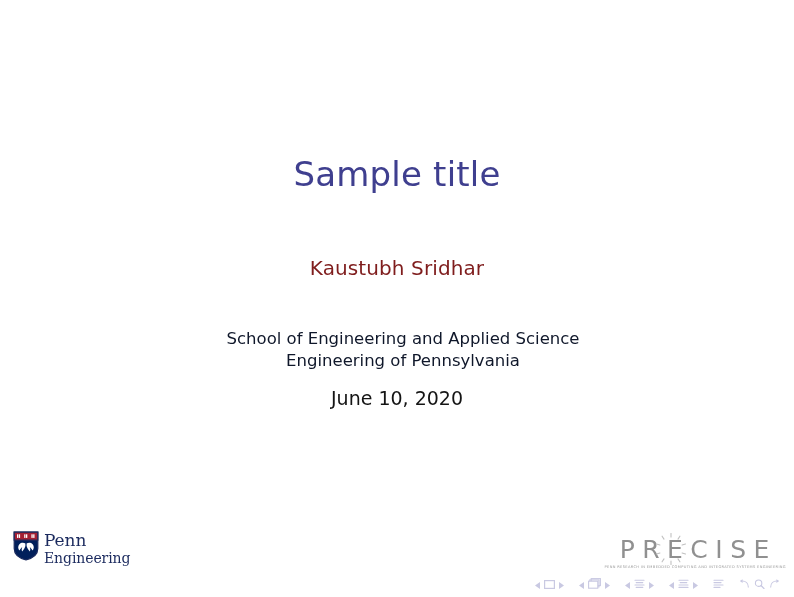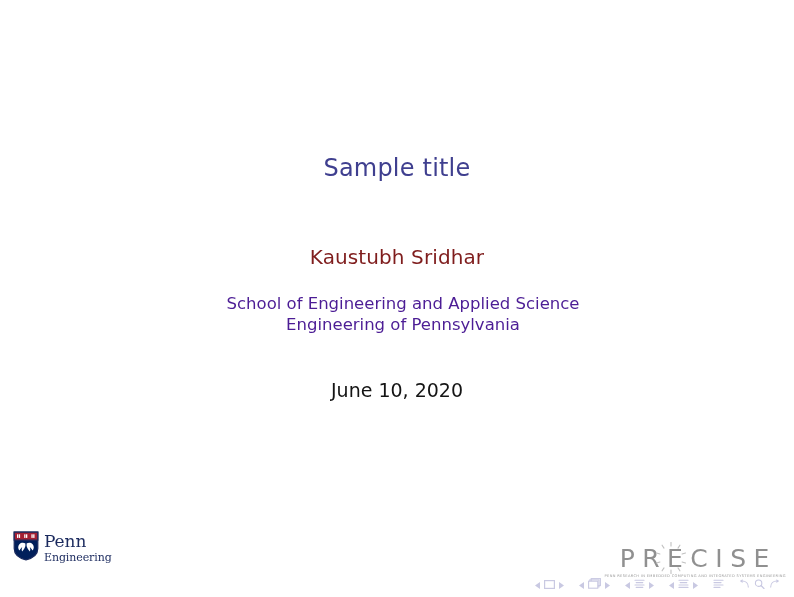--- a/index.html
+++ b/index.html
@@ -26,49 +26,49 @@
   
   .titleblock {
     position: absolute;
     left: 0;
     right: 0;
     top: 155px;
     text-align: center;
   }
 
   .talk-title {
-    font-size: 24px;
+    font-size: 34px;
     line-height: 1.15;
     color: #3f3f8f;
     font-weight: 400;
     letter-spacing: 0.2px;
     margin: 0;
   }
 
   .author {
     margin-top: 62px;
     font-size: 20px;
     color: #7f1d1d;
     font-weight: 400;
     letter-spacing: 0.1px;
   }
 
   .institute {
-    margin-top: 24px;
+    margin-top: 48px;
     font-size: 16.5px;
-    color: #4c1d95;
+    color: #0f172a;
     line-height: 1.3;
     font-weight: 400;
     padding-left: 12px;
   }
 
   .institute div { white-space: nowrap; }
 
   .date {
-    margin-top: 44px;
+    margin-top: 16px;
     font-size: 19px;
     color: #141414;
     font-weight: 400;
   }
 
   
   .penn-logo {
     position: absolute;
     left: 13px;
     bottom: 32px;
@@ -83,30 +83,30 @@
     justify-content: center;
     font-family: "DejaVu Serif", "Liberation Serif", serif;
     color: #1b2a5e;
     line-height: 1;
   }
   .penn-word-penn {
     font-size: 17px;
     letter-spacing: -0.1px;
   }
   .penn-word-eng {
-    font-size: 11px;
+    font-size: 14px;
     letter-spacing: -0.1px;
     margin-top: 2px;
   }
 
   
   .precise-logo {
     position: absolute;
     right: 8px;
-    bottom: 19px;
+    bottom: 28px;
     text-align: center;
     color: #8c8c8c;
   }
   .precise-wordmark {
     position: relative;
     font-family: "DejaVu Sans", "Liberation Sans", sans-serif;
     font-size: 25px;
     letter-spacing: 7.5px;
     color: #909090;
     font-weight: 400;

